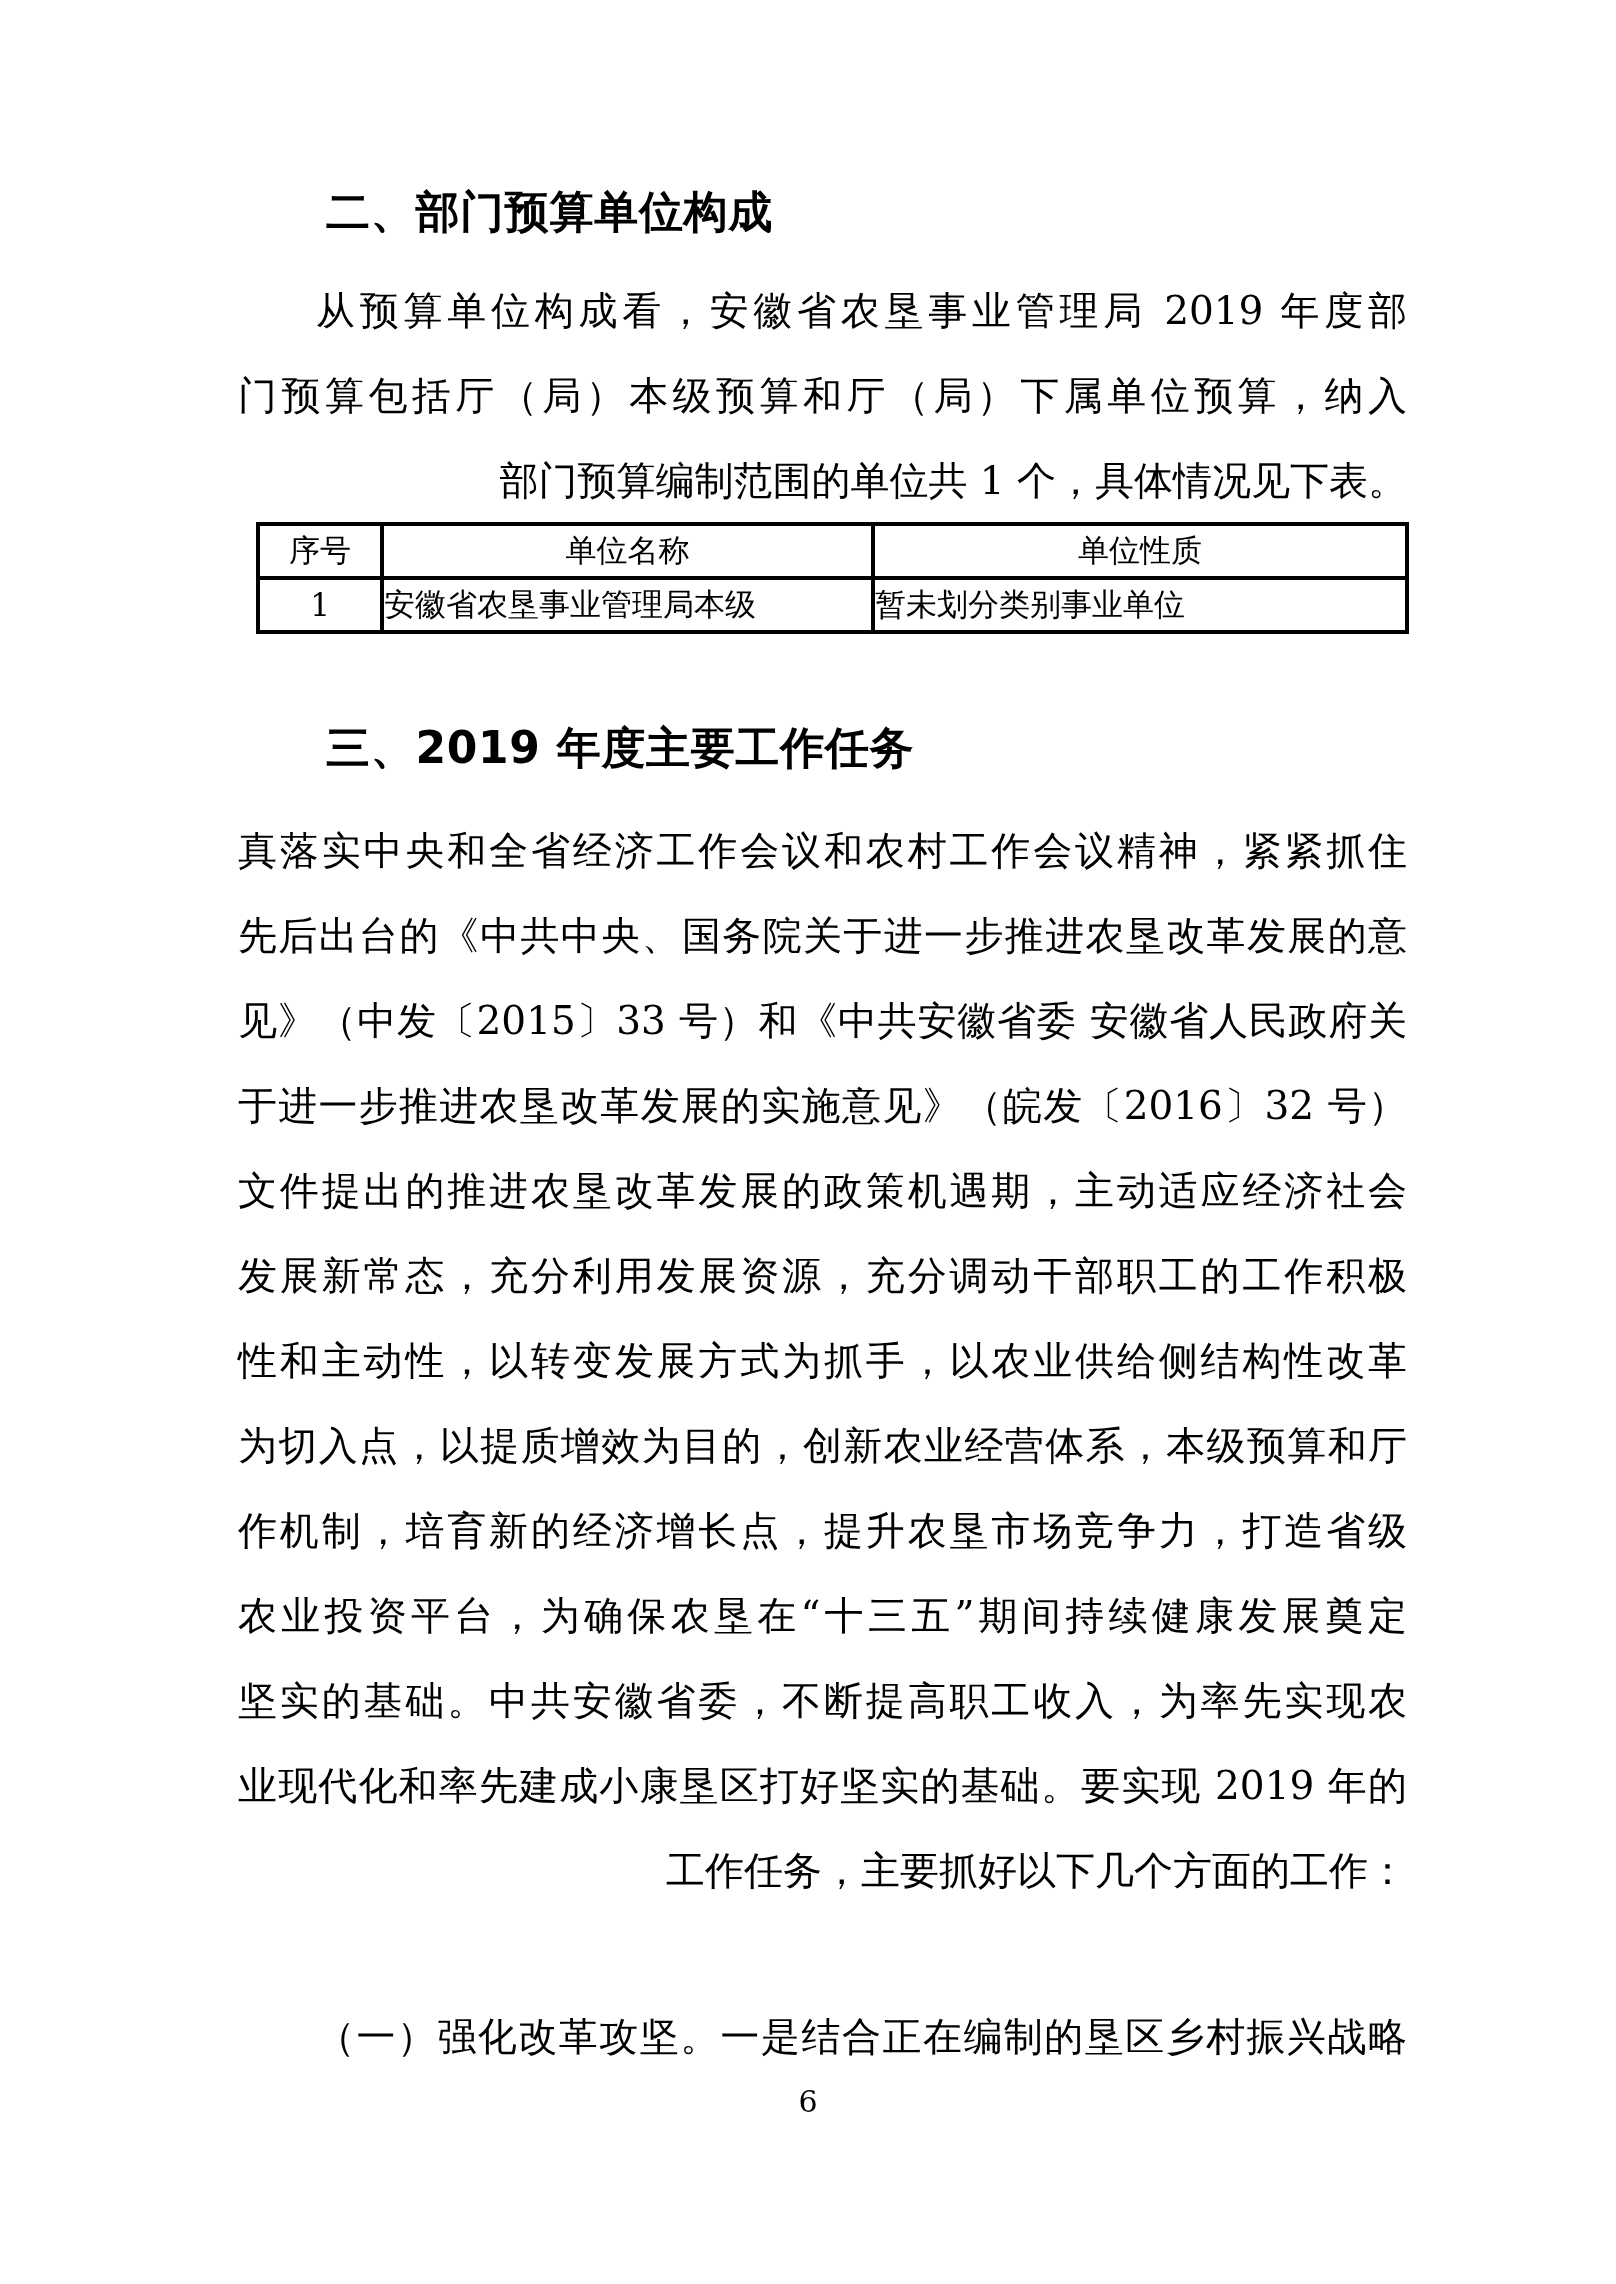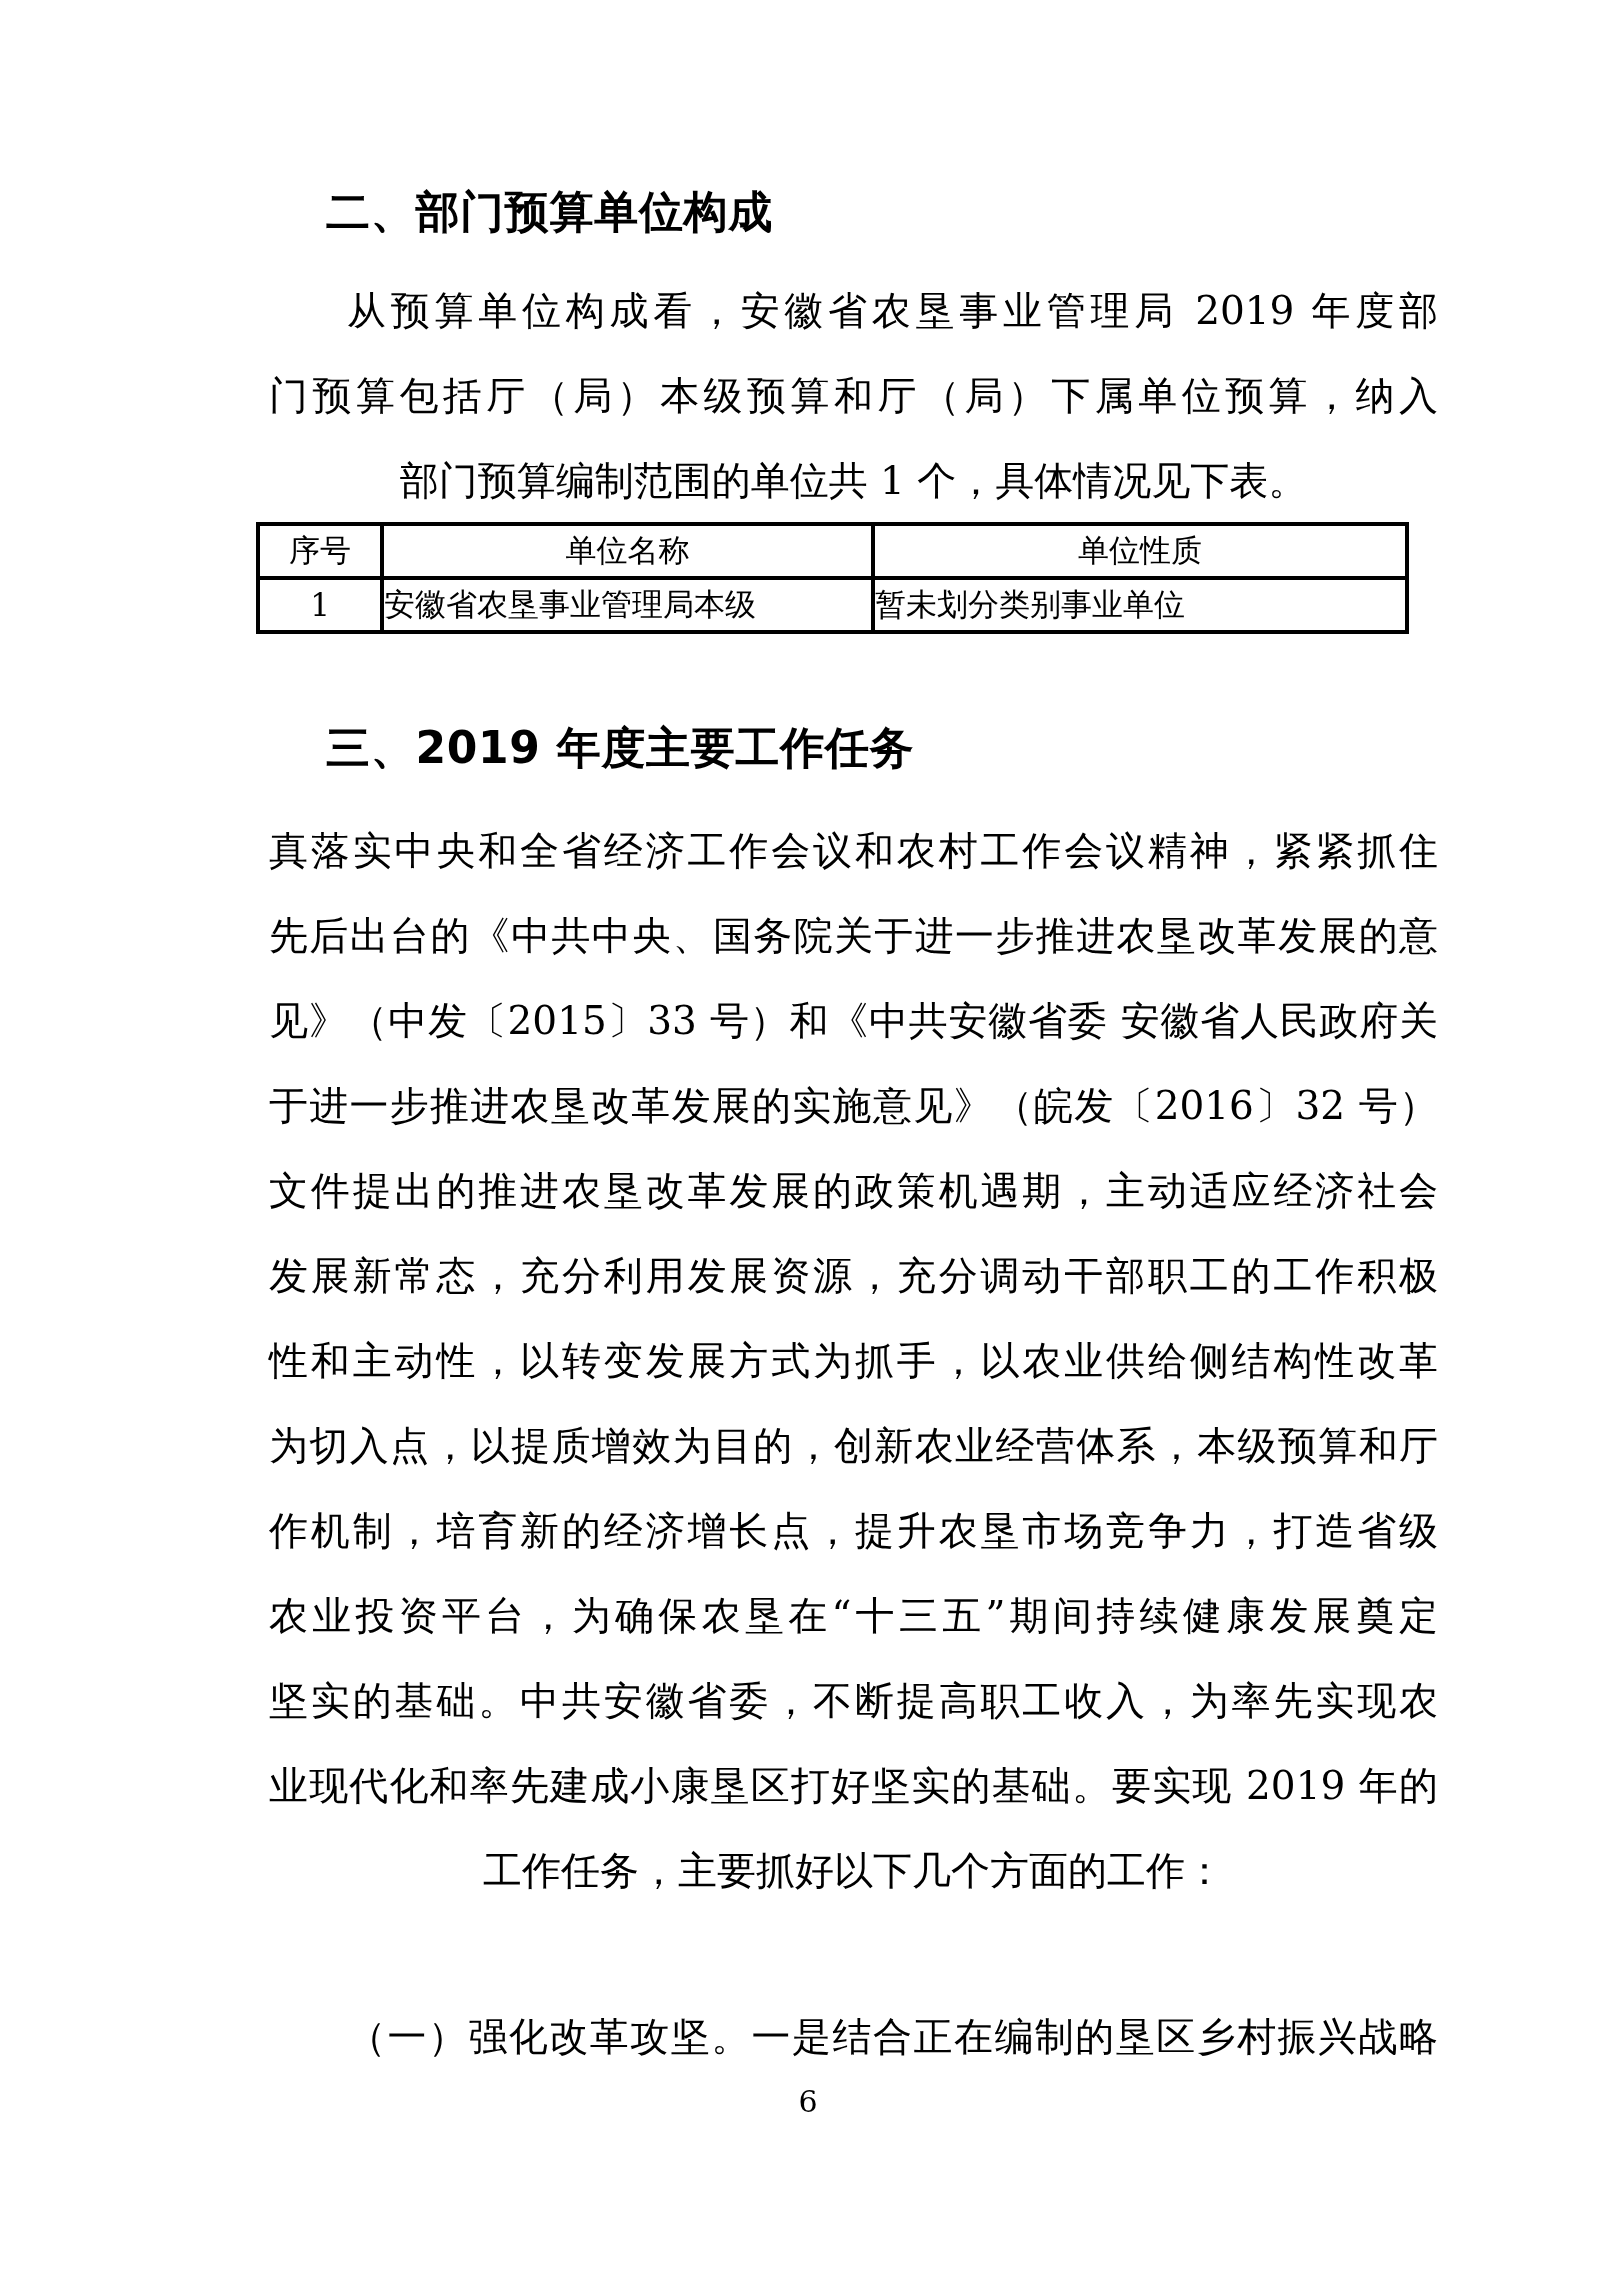--- a/index.html
+++ b/index.html
@@ -30,28 +30,27 @@
   }
   .heading-2 { top: 182px; }
   .heading-3 { top: 718px; }
 
   .para {
     position: absolute;
     left: 238px;
     width: 1169px;
     font-size: 39px;
     line-height: 85px;
-    margin-left: 31px;
   }
   .para-1 { top: 268px; }
   .para-2 { top: 808px; }
   .para-3 { top: 1994px; }
 
   .line {
-    text-align: center;
+    text-align: right;
   }
   .line.just {
     text-align: justify;
     text-align-last: justify;
     text-justify: inter-character;
   }
   .line.ind {
     text-indent: 2em;
   }
 

